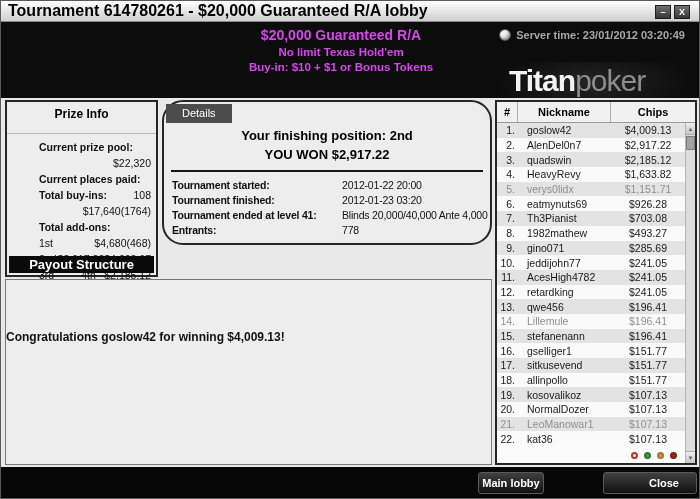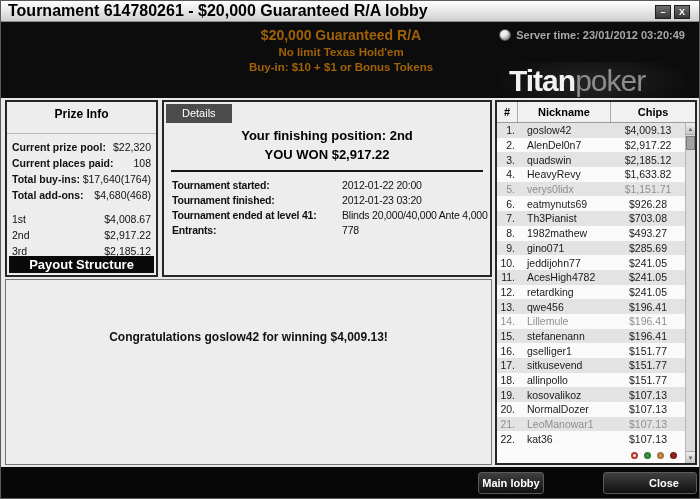--- a/index.html
+++ b/index.html
@@ -13,21 +13,21 @@
               background:linear-gradient(#ffffff,#cfcfcf); border-bottom:1px solid #8a8a8a; }
   .titlebar .title { position:absolute; left:7px; top:0; line-height:20px;
                      font-size:16px; font-weight:bold; color:#000; white-space:nowrap; }
   .winbtns { position:absolute; right:9px; top:4px; display:flex; gap:3px; }
   .winbtn { width:16px; height:14px; background:linear-gradient(#6e6e6e,#383838);
             border:1px solid #1e1e1e; color:#fff; font-size:9px; font-weight:bold;
             display:flex; align-items:center; justify-content:center; cursor:default; }
 
   
   .header { position:absolute; top:21px; left:0; right:0; height:76px; background:#0c0c0c; }
-  .hcenter { position:absolute; left:140px; width:400px; top:5px; text-align:center; color:#a16207; }
+  .hcenter { position:absolute; left:140px; width:400px; top:5px; text-align:center; color:#d946ef; }
   .hline1 { font-size:14px; font-weight:bold; margin-bottom:2px; }
   .hline  { font-size:11.5px; font-weight:bold; line-height:15px; }
   .servertime { position:absolute; right:14px; top:7px; color:#a8a8a8; font-size:11px;
                 font-weight:bold; display:flex; align-items:center; gap:5px; white-space:nowrap; }
   .clock { display:inline-block; width:12px; height:12px; border-radius:50%;
            background:radial-gradient(circle at 35% 30%, #f0f0f0 0 30%, #9a9a9a 70%, #6a6a6a);
            border:1px solid #555; }
   .logo { position:absolute; right:12px; top:40px; width:188px; height:52px;
           background:radial-gradient(ellipse at 50% 40%, #242424, #0c0c0c 75%);
           border-radius:6px; }
@@ -41,43 +41,43 @@
   
   .content { position:absolute; top:97px; left:0; right:0; height:371px; background:#e9e9e9; }
   .panel { position:absolute; background:#ededed; border:2px solid #262626; }
 
   
   .p-prize { left:4px; top:2px; width:153px; height:177px; }
   .p-prize .ptitle { font-size:12px; font-weight:bold; text-align:center; padding:5px 0 12px;
                      border-bottom:1px solid #b9b9b9; color:#000; }
   .kvrow { position:relative; height:16px; line-height:16px; font-size:10.5px;
            padding:0 5px; white-space:nowrap; color:#111; }
-  .kvrow .k { float:left; font-weight:bold; }
+  .kvrow .k { float:left; font-weight:bold;margin-left:27px; }
   .kvrow .v { float:right; }
   .payouts .kvrow .k { font-weight:normal; }
   .stats { padding-top:5px; }
   .payouts { padding-top:8px; }
   .btn-payout { position:absolute; left:2px; right:2px; bottom:2px; height:17px;
                 background:#0a0a0a; color:#fff; font-size:13px; font-weight:bold;
                 text-align:center; line-height:17px; cursor:default; }
 
   
-  .p-details { left:161px; top:2px; width:330px; height:177px; }
+  .p-details { left:161px; top:2px; width:330px; height:145px;border-radius:21px; }
   .tab { display:inline-block; margin:2px 0 0 2px; background:#4c4c4c; color:#fff;
          font-size:11px; padding:3px 16px 4px; cursor:default; }
   .headline { text-align:center; font-size:13px; font-weight:bold; color:#000; margin-top:5px; }
   .headline2 { text-align:center; font-size:13px; font-weight:bold; color:#000; margin-top:4px; }
   .d-rule { border:none; border-top:2px solid #161616; margin:8px 7px 7px; }
   .drow { position:relative; height:15px; font-size:10.5px; color:#111; letter-spacing:-0.2px; }
   .drow .k { position:absolute; left:8px; font-weight:bold; white-space:nowrap; }
   .drow .v { position:absolute; left:178px; white-space:nowrap; }
 
   
   .p-message { left:4px; top:181px; width:487px; height:186px; border:1px solid #777; background:#ededed; }
-  .congrats { text-align:center; font-size:12px; font-weight:bold; color:#111; margin-top:50px; }
+  .congrats { font-size:12px; font-weight:bold; color:#111; margin-top:50px; }
 
   
   .p-table { left:494px; top:2px; width:202px; height:365px; background:#fbfbfb; }
   .thead { display:flex; height:21px; background:#f1f1f1; border-bottom:1px solid #9a9a9a;
            font-size:11px; font-weight:bold; color:#000; }
   .thead span { line-height:20px; text-align:center; }
   .th-rank { width:21px; border-right:1px solid #aaa; }
   .th-nick { width:93px; border-right:1px solid #aaa; }
   .th-chips { flex:1; }
   .tbody { position:absolute; top:21px; bottom:16px; left:0; right:10px; overflow:hidden; }

